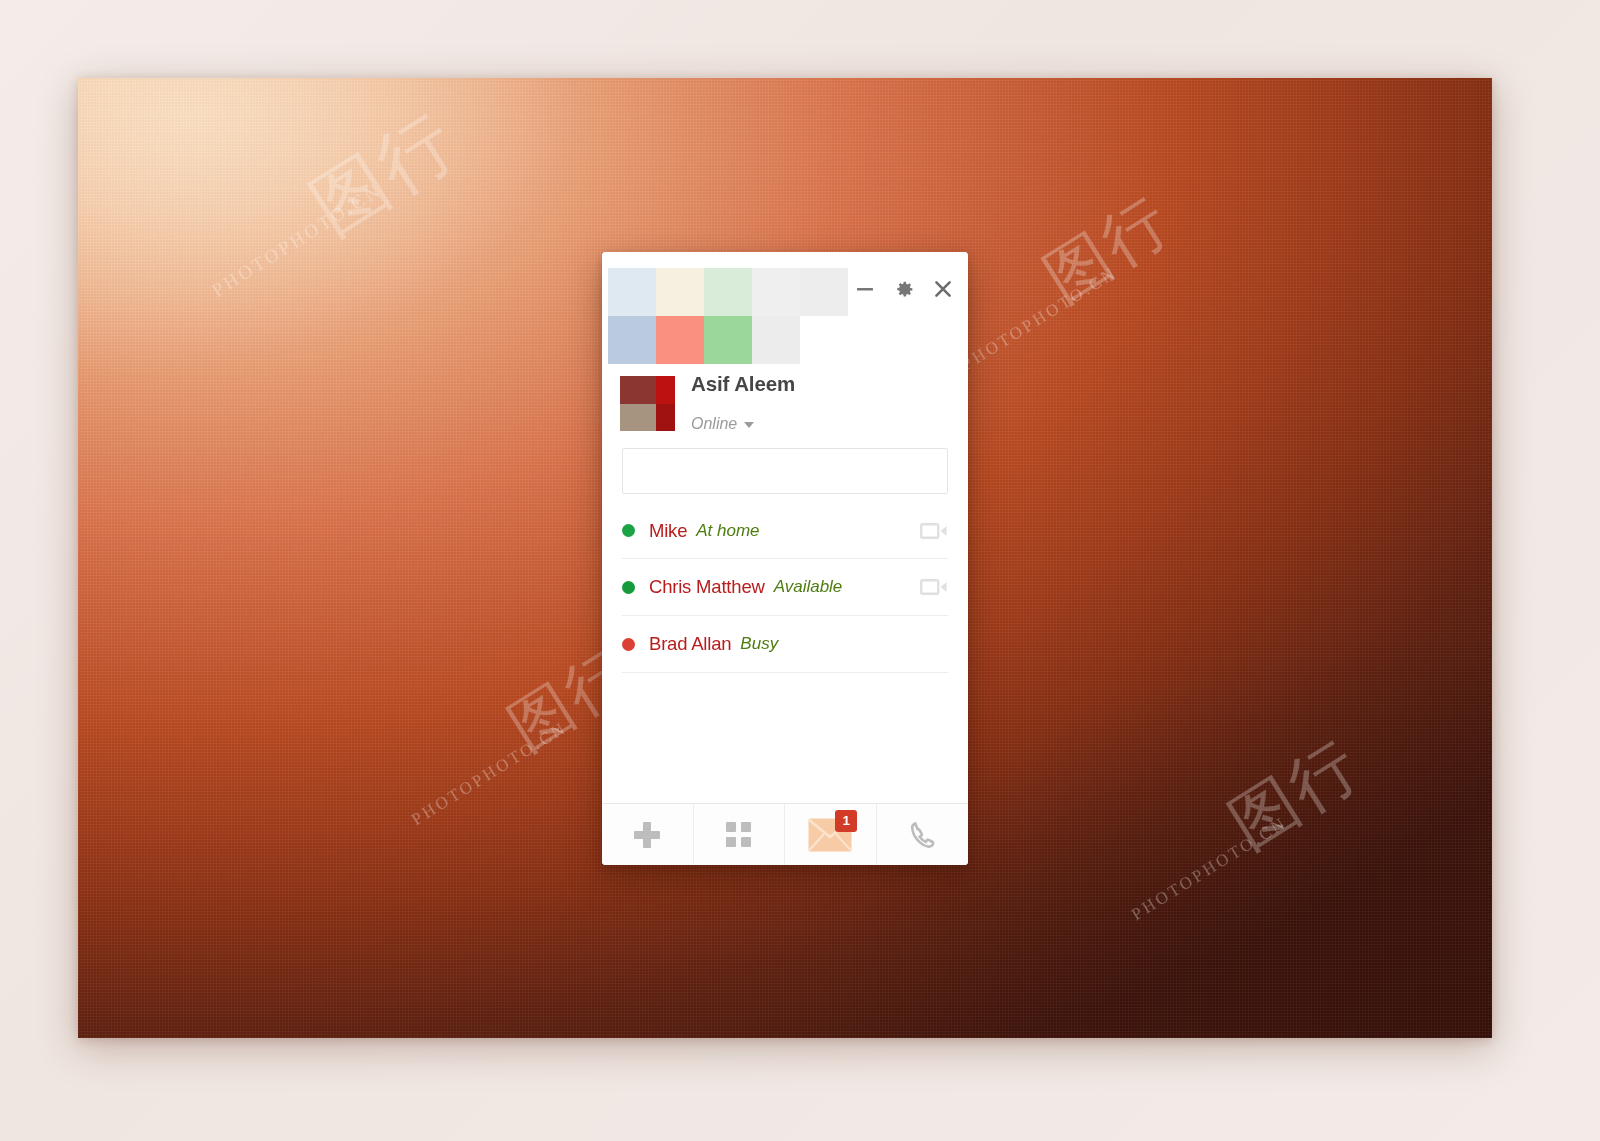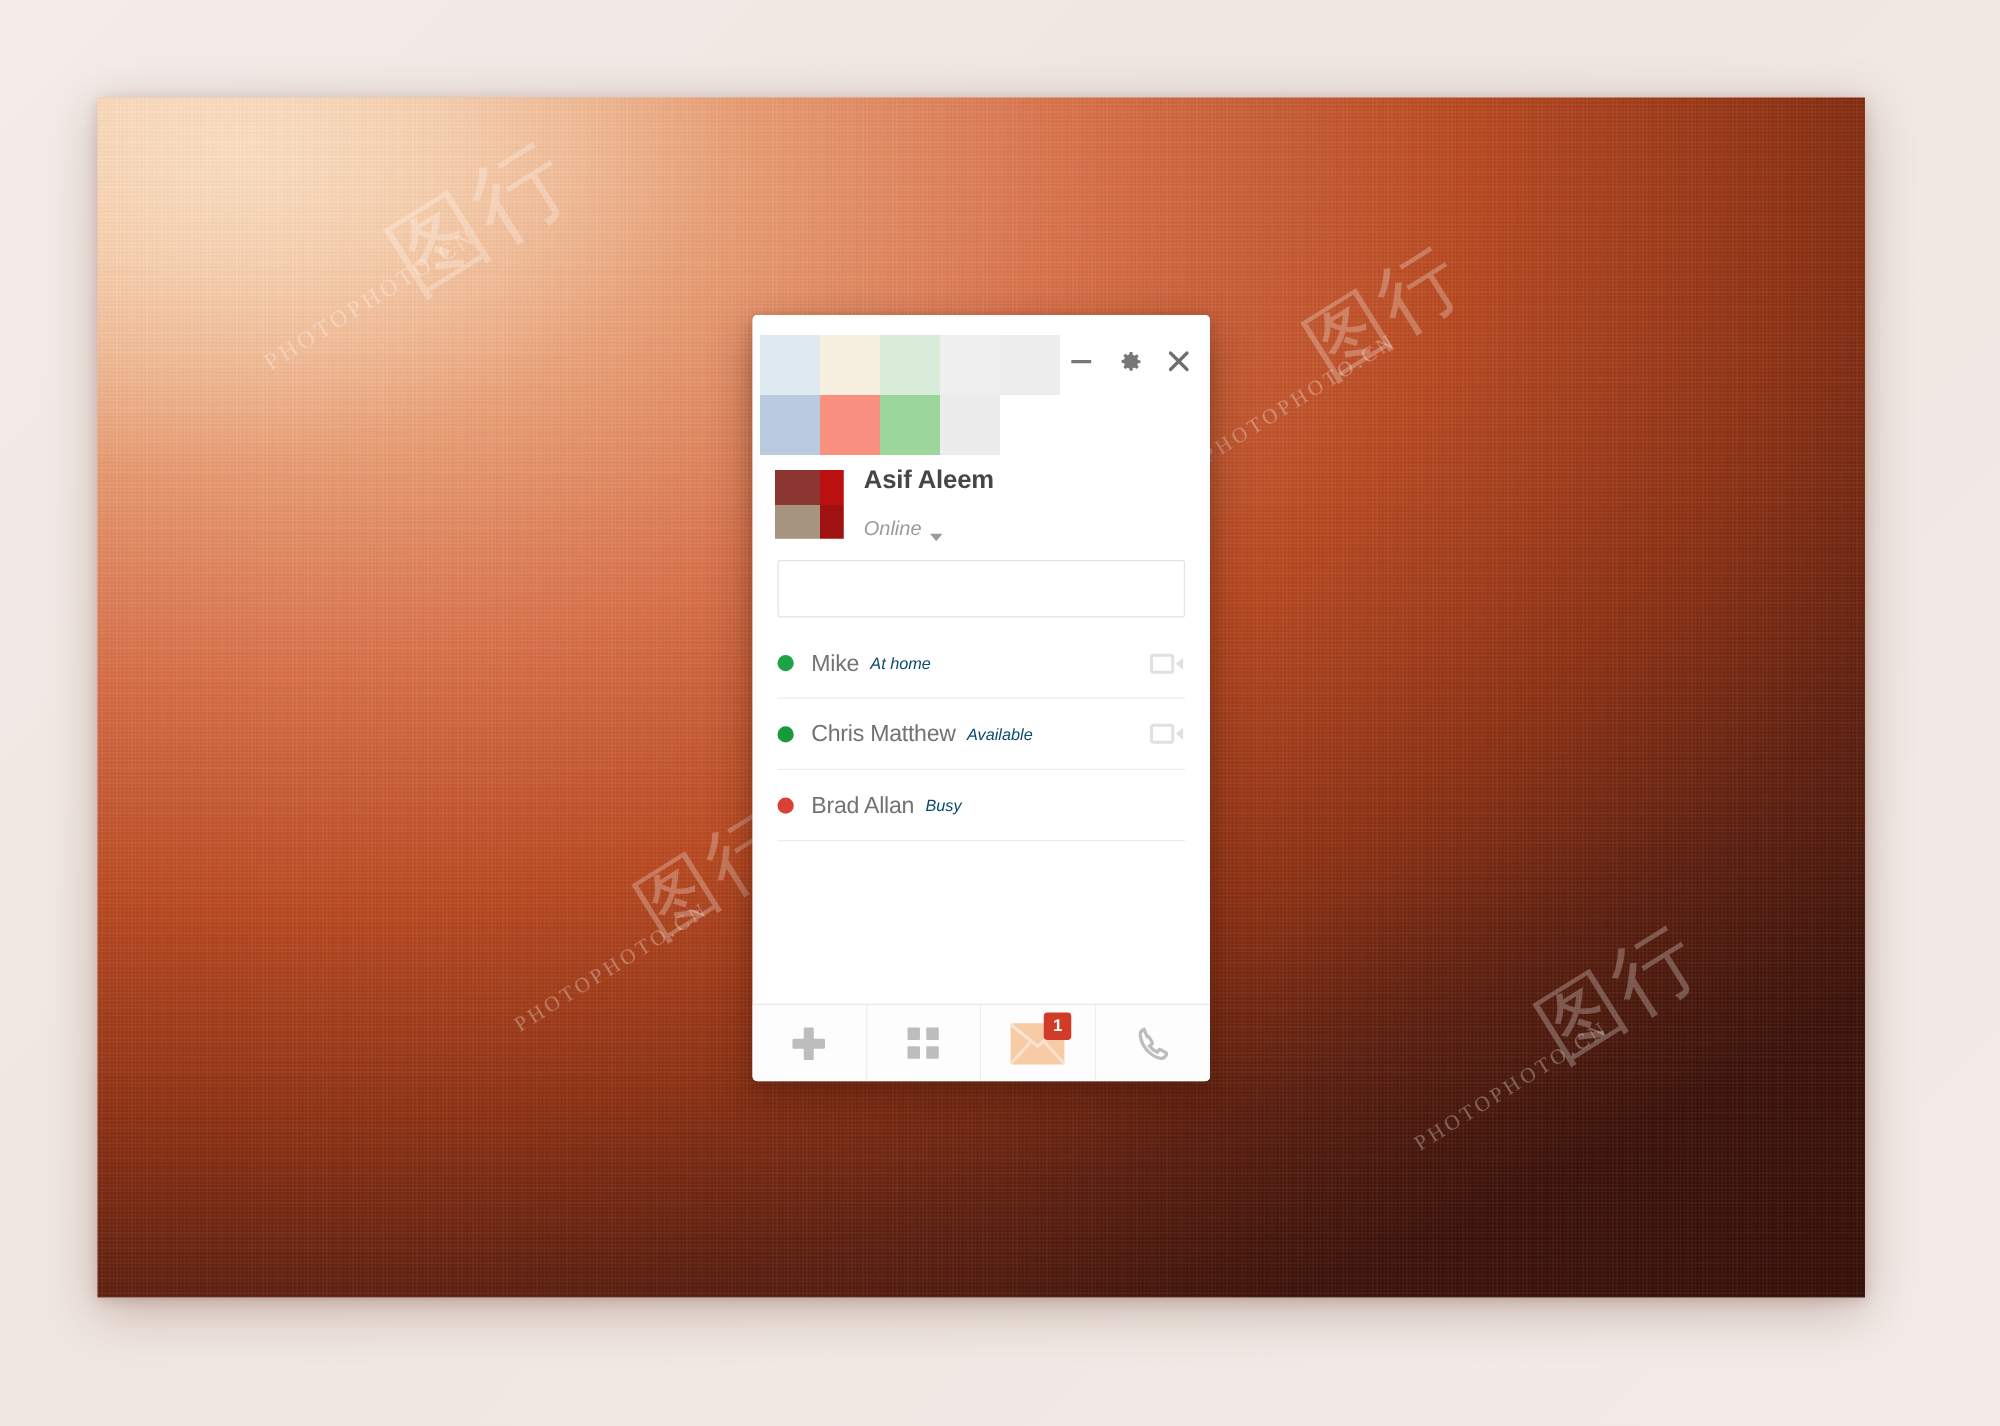--- a/index.html
+++ b/index.html
@@ -145,21 +145,21 @@
   }
   #user-name {
     font-size: 20.5px;
     font-weight: bold;
     color: #464646;
     letter-spacing: -0.1px;
     line-height: 1.12;
   }
   #presence-row {
     display: flex;
-    align-items: flex-end;
+    align-items: center;
     gap: 7px;
   }
   #presence-label {
     font-size: 16px;
     font-style: italic;
     color: #9b9b9b;
   }
   #presence-caret {
     width: 0; height: 0;
     border-left: 5.5px solid transparent;
@@ -206,28 +206,28 @@
   }
   .contact-row:first-child { padding-top: 1px; }
   .status-dot {
     width: 13px; height: 13px;
     border-radius: 50%;
     flex: 0 0 13px;
   }
   .contact-name {
     margin-left: 14px;
     font-size: 18.5px;
-    color: #737373;
+    color: #b91c1c;
     letter-spacing: -0.2px;
   }
   .contact-status {
     margin-left: 9px;
-    font-size: 13px;
+    font-size: 17px;
     font-style: italic;
-    color: #0c4a6e;
+    color: #4d7c0f;
   }
   .contact-spacer { flex: 1 1 auto; }
   .cam-icon { opacity: 1; display: flex; align-items: center; cursor: pointer; }
 
   
   #toolbar {
     flex: 0 0 62px;
     display: flex;
     border-top: 1px solid #e8e8e8;
     background: #fdfdfd;

